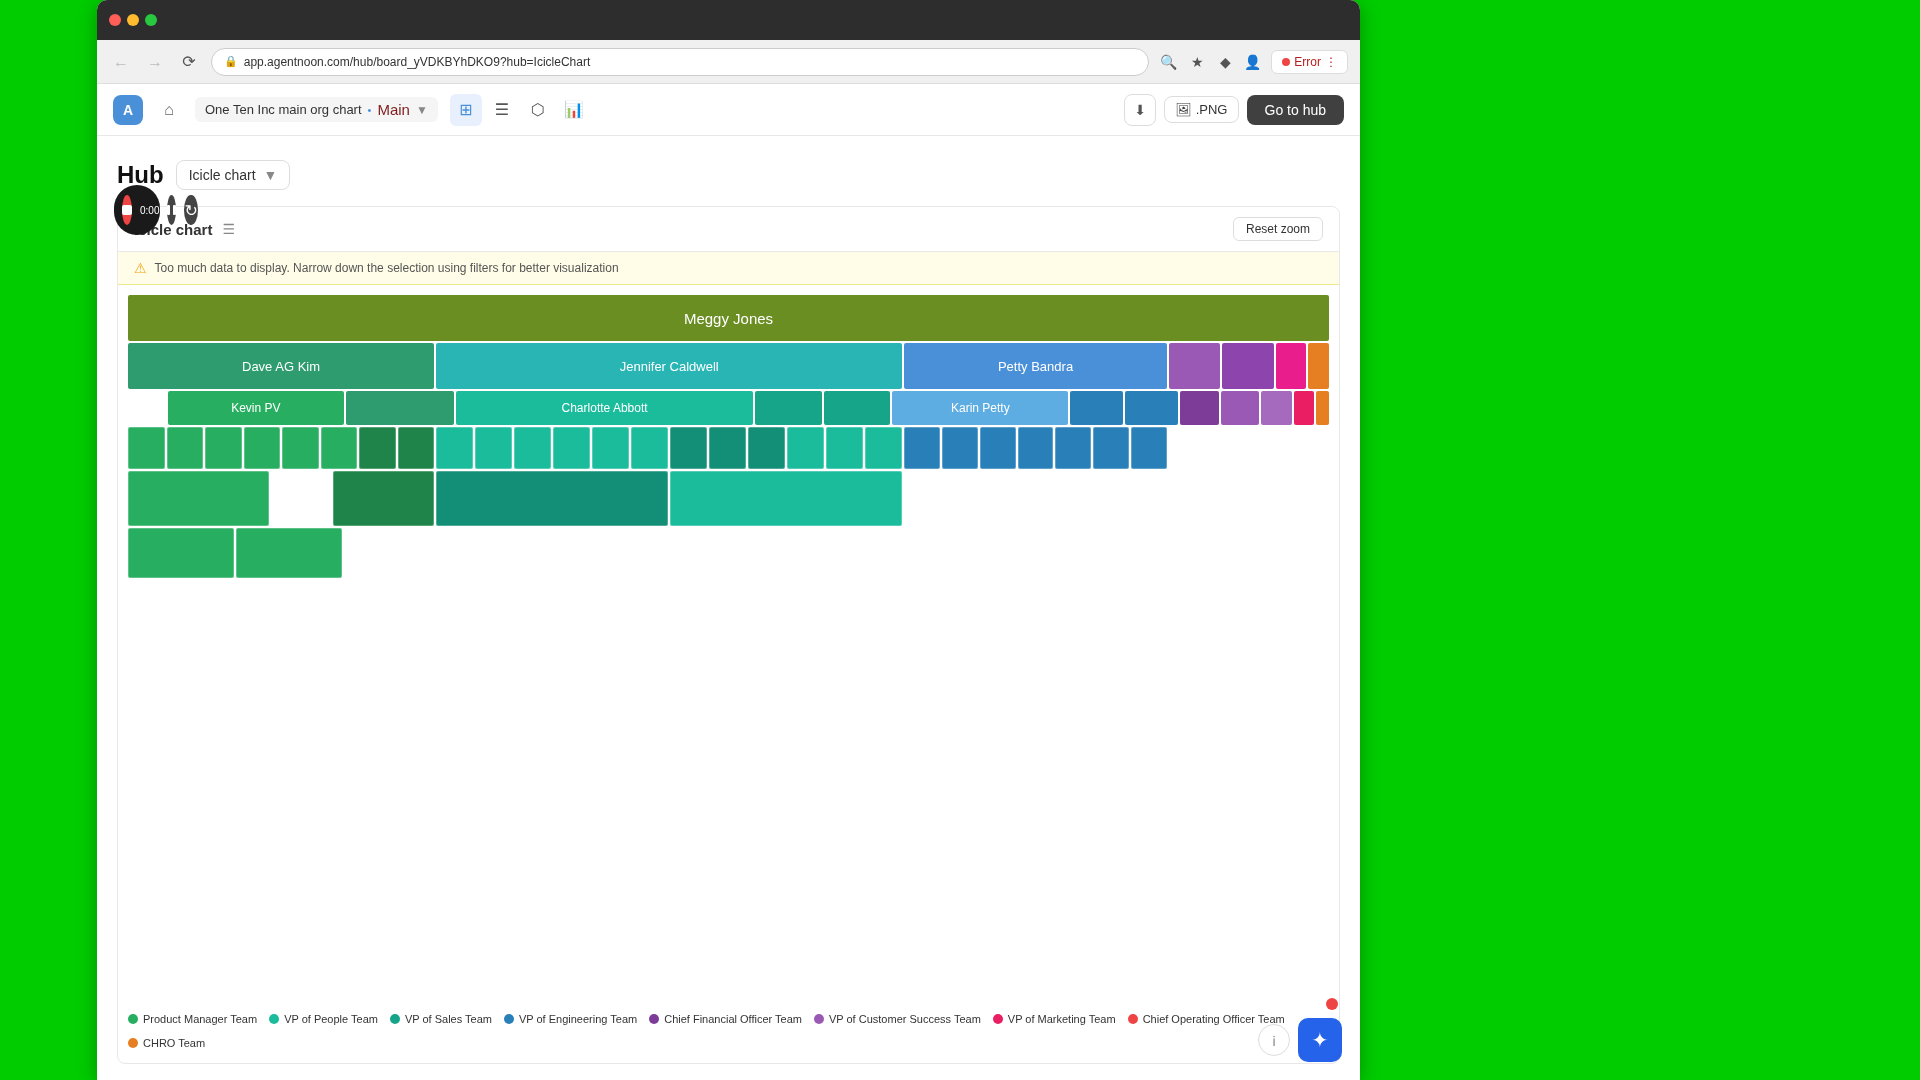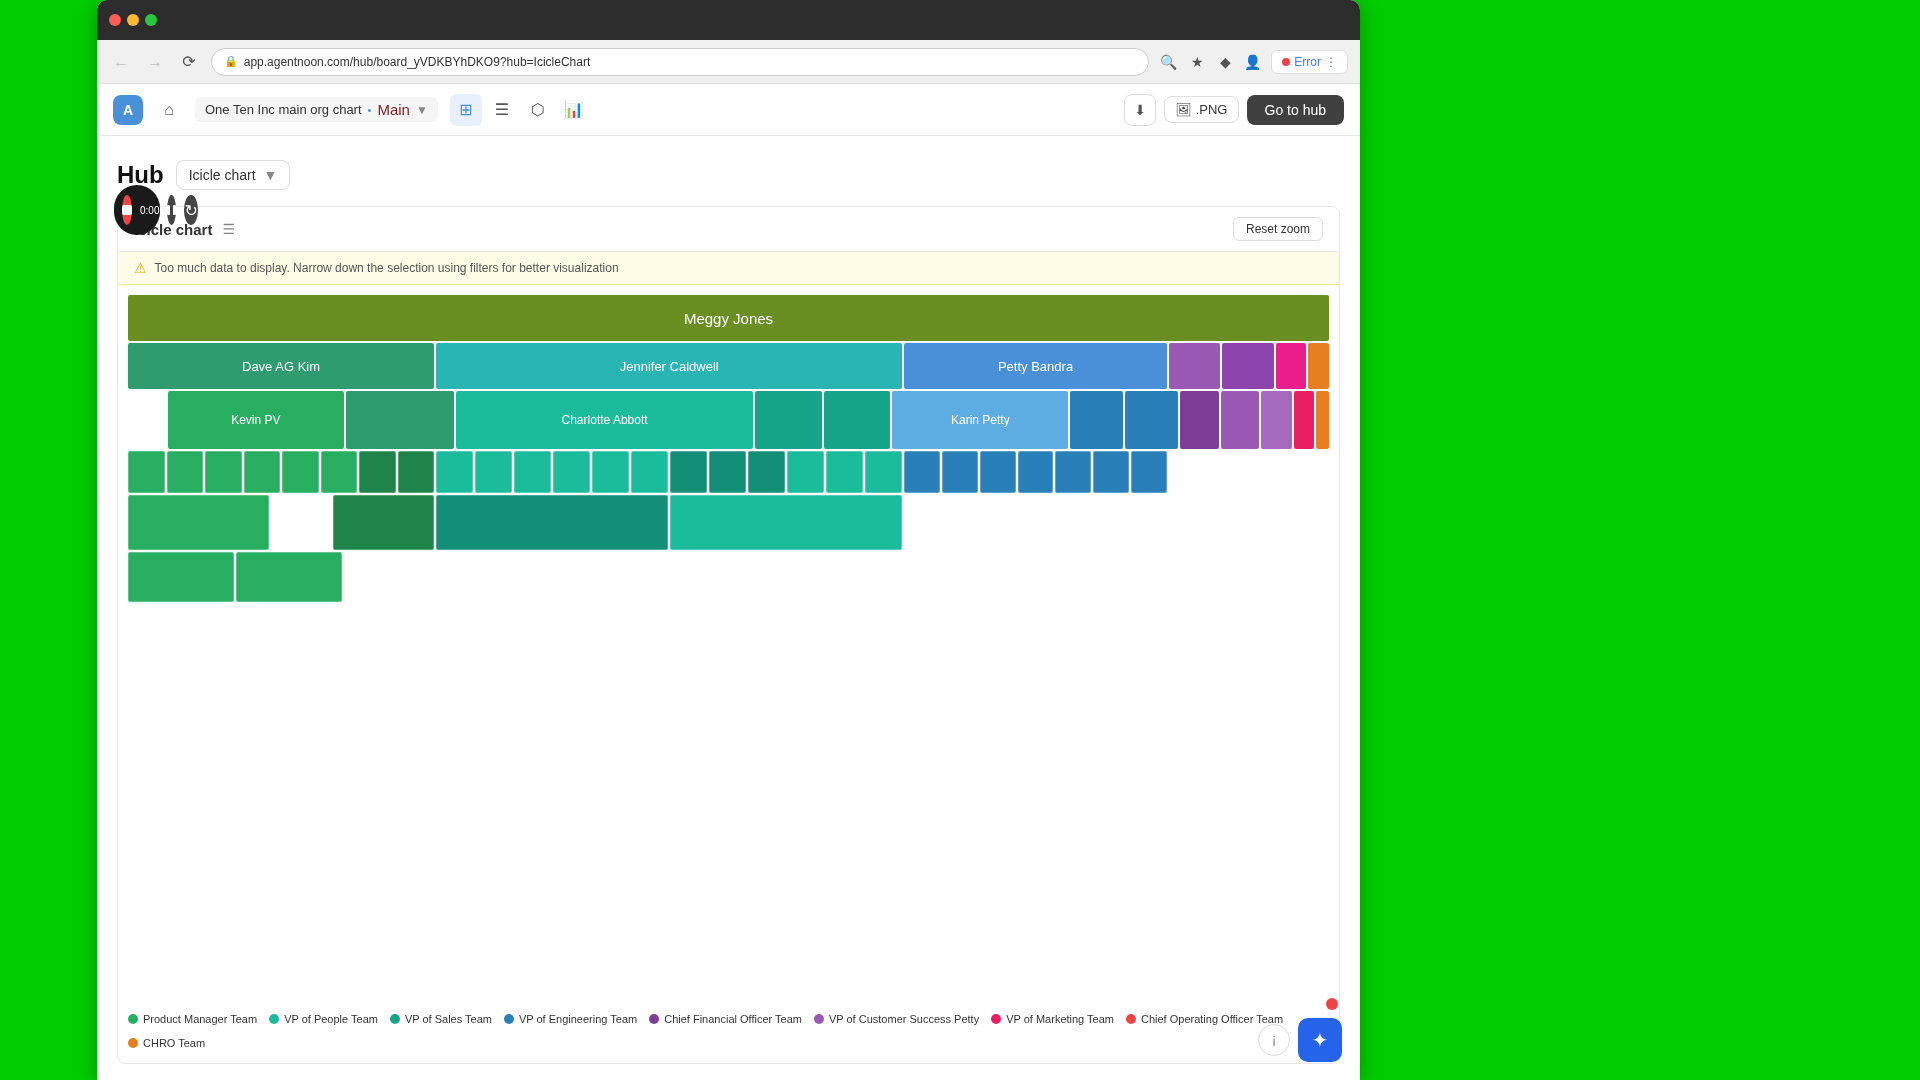--- a/index.html
+++ b/index.html
@@ -80,21 +80,21 @@
     .address-right {
       display: flex; gap: 8px; align-items: center;
     }
     .addr-icon { width: 20px; height: 20px; color: #555; display: flex; align-items: center; justify-content: center; font-size: 14px; cursor: pointer; }
     .error-btn {
       background: white;
       border: 1px solid #ddd;
       border-radius: 6px;
       padding: 4px 10px;
       font-size: 12px;
-      color: #3b82f6;
+      color: #b91c1c;
       cursor: pointer;
       display: flex; align-items: center; gap: 4px;
     }
     .error-dot { width: 8px; height: 8px; border-radius: 50%; background: #e44; }
 
     
     .app-content {
       flex: 1;
       background: white;
       display: flex;
@@ -300,21 +300,21 @@
       flex: 1.1;
       display: flex; gap: 2px;
     }
     .cell-purple1 { flex: 1; background: #9b59b6; border-radius: 2px; }
     .cell-purple2 { flex: 1; background: #8e44ad; border-radius: 2px; }
     .cell-pink1 { flex: 0.6; background: #e91e8c; border-radius: 2px; }
     .cell-orange1 { flex: 0.4; background: #e67e22; border-radius: 2px; }
 
     
     .row-l3 {
-      height: 58px;
+      height: 34px;
       margin-bottom: 2px;
       gap: 2px;
       padding-left: 40px;
     }
     .cell-kevin {
       flex: 1.3;
       background: #27ae60;
       display: flex; align-items: center; justify-content: center;
       color: white; font-size: 12px; font-weight: 500;
       border-radius: 2px;
@@ -708,21 +708,21 @@
             <div class="legend-item">
               <div class="legend-dot" style="background:#2980b9;"></div>
               <span>VP of Engineering Team</span>
             </div>
             <div class="legend-item">
               <div class="legend-dot" style="background:#7d3c98;"></div>
               <span>Chief Financial Officer Team</span>
             </div>
             <div class="legend-item">
               <div class="legend-dot" style="background:#9b59b6;"></div>
-              <span>VP of Customer Success Petty</span>
+              <span>VP of Customer Success Team</span>
             </div>
             <div class="legend-item">
               <div class="legend-dot" style="background:#e91e63;"></div>
               <span>VP of Marketing Team</span>
             </div>
             <div class="legend-item">
               <div class="legend-dot" style="background:#e44;"></div>
               <span>Chief Operating Officer Team</span>
             </div>
             <div class="legend-item">

